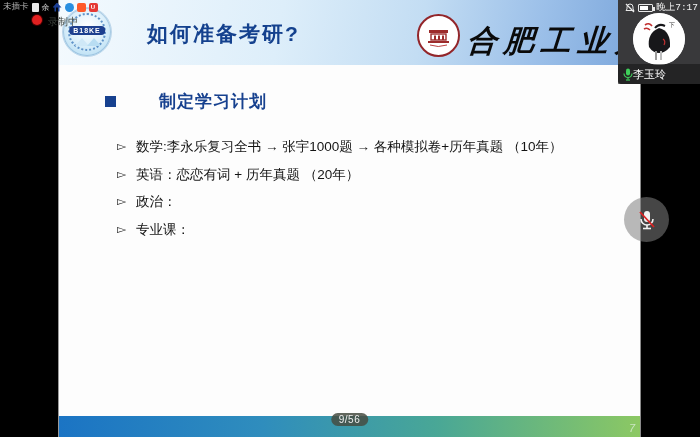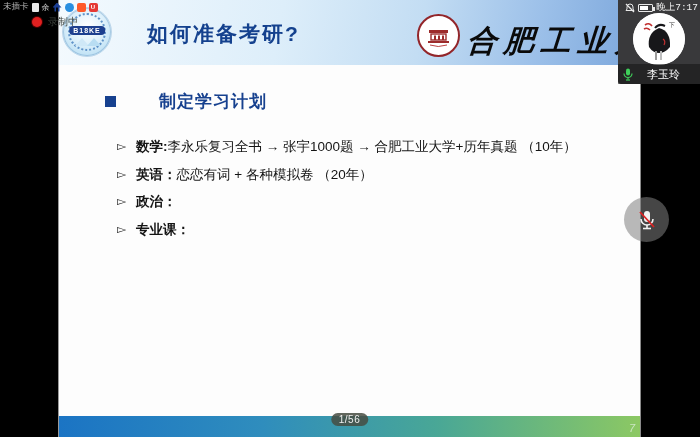--- a/index.html
+++ b/index.html
@@ -36,49 +36,49 @@
     white-space:nowrap; transform:skewX(-4deg); }
 
   .heading-row { position:absolute; left:46px; top:90px; display:flex; align-items:center; }
   .heading-square { width:11px; height:11px; background:#17418f; margin-right:11px; }
   .heading-text { font-size:17px; font-weight:bold; color:#17418f; letter-spacing:1px;margin-left:32px; }
 
   .bullet-list { position:absolute; left:58px; top:138px; width:500px; }
   .bullet-row { display:flex; align-items:flex-start; height:27.5px; font-size:13.5px; color:#141414;
     white-space:nowrap; }
   .bullet-marker { width:19px; color:#222; font-size:12px; padding-top:1px; }
-  .bullet-label { font-weight:bold; }
+  .bullet-label { font-weight:normal; }
   .bullet-text { font-weight:normal; }
 
   .bottom-bar { position:absolute; left:0; bottom:0; width:100%; height:21px;
     background:linear-gradient(90deg,#1b74c4 0%,#2f8dbd 35%,#49a796 65%,#8cc863 100%); }
   .page-badge { position:absolute; left:50%; bottom:11px; transform:translateX(-50%);
     background:rgba(70,76,66,.85); color:#f0f0f0; font-size:10px; padding:1px 8px;
     border-radius:9px; letter-spacing:.5px; }
   .corner-page-num { position:absolute; right:5px; bottom:3px; font-size:11px;
     color:rgba(225,240,225,.75); font-style:italic; }
 
   
-  .rec-indicator { position:absolute; left:32px; top:15px; display:flex; align-items:center;
+  .rec-indicator { position:absolute; left:32px; top:15px; display:flex; 
     z-index:9; }
   .rec-dot { width:10px; height:10px; border-radius:50%; background:#e02020;
     box-shadow:0 0 0 1px rgba(120,0,0,.6); margin-right:6px; }
   .rec-label { font-size:10px; color:#3c423c; }
 
   .mic-muted-btn { position:absolute; left:624px; top:197px; width:45px; height:45px;
     border-radius:50%; background:rgba(128,128,128,.55); z-index:8;
     display:flex; align-items:center; justify-content:center; }
 
   .thumbnail { position:absolute; right:0; top:0; width:82px; height:84px; background:#39393b;
     z-index:10; border-bottom-left-radius:3px; }
   .avatar { position:absolute; left:15px; top:13px; width:52px; height:52px; border-radius:50%;
     background:#fff; overflow:hidden; }
   .name-bar { position:absolute; left:0; bottom:0; width:100%; height:20px;
     background:rgba(20,20,20,.55); display:flex; align-items:center; padding-left:5px; }
-  .name-text { color:#fff; font-size:11px; margin-left:14px; }
+  .name-text { color:#fff; font-size:11px; margin-left:0; }
 
   
   .statusbar { position:absolute; left:0; top:0; width:700px; height:12px; z-index:12;
     pointer-events:none; }
   .sb-left { position:absolute; left:3px; top:1px; display:flex; align-items:center; gap:3px; }
   .sb-no-sim { color:#b5b5b5; font-size:8.5px; }
   .sb-doc { width:7px; height:9px; background:#e8e8e8; border-radius:1px; }
   .sb-glyph { color:#d0d0d0; font-size:8px; }
   .sb-ico { width:9px; height:9px; border-radius:2px; }
   .sb-ico.umb { background:#1c3f94; clip-path:polygon(50% 0,100% 55%,78% 55%,78% 100%,60% 100%,60% 55%,40% 55%,40% 100%,22% 100%,22% 55%,0 55%); }
@@ -122,43 +122,43 @@
 
     <div class="heading-row">
       <span class="heading-square"></span>
       <span class="heading-text">制定学习计划</span>
     </div>
 
     <div class="bullet-list">
       <div class="bullet-row">
         <span class="bullet-marker">▻</span>
         <span class="bullet-label">数学:</span>
-        <span class="bullet-text"> 李永乐复习全书 → 张宇1000题 → 合肥工业大学+历年真题 （10年）</span>
+        <span class="bullet-text"> 李永乐复习全书 → 张宇1000题 → 各种模拟卷+历年真题 （10年）</span>
       </div>
 
       <div class="bullet-row">
         <span class="bullet-marker">▻</span>
         <span class="bullet-label">英语：</span>
-        <span class="bullet-text">恋恋有词 +  各种模拟卷 （20年）</span>
+        <span class="bullet-text">恋恋有词 +  历年真题 （20年）</span>
       </div>
 
       <div class="bullet-row">
         <span class="bullet-marker">▻</span>
         <span class="bullet-label">政治：</span>
       </div>
 
       <div class="bullet-row">
         <span class="bullet-marker">▻</span>
         <span class="bullet-label">专业课：</span>
       </div>
     </div>
 
     <div class="bottom-bar"></div>
     <div class="corner-page-num">7</div>
-    <div class="page-badge">1/56</div>
+    <div class="page-badge">9/56</div>
   </div>
 
   <div class="rec-indicator">
     <span class="rec-dot"></span>
     <span class="rec-label">录制中</span>
   </div>
 
   <div class="mic-muted-btn">
     <svg width="22" height="24" viewBox="0 0 22 24">
       <rect x="8" y="3" width="6" height="11" rx="3" fill="#f2f2f2"></rect>

